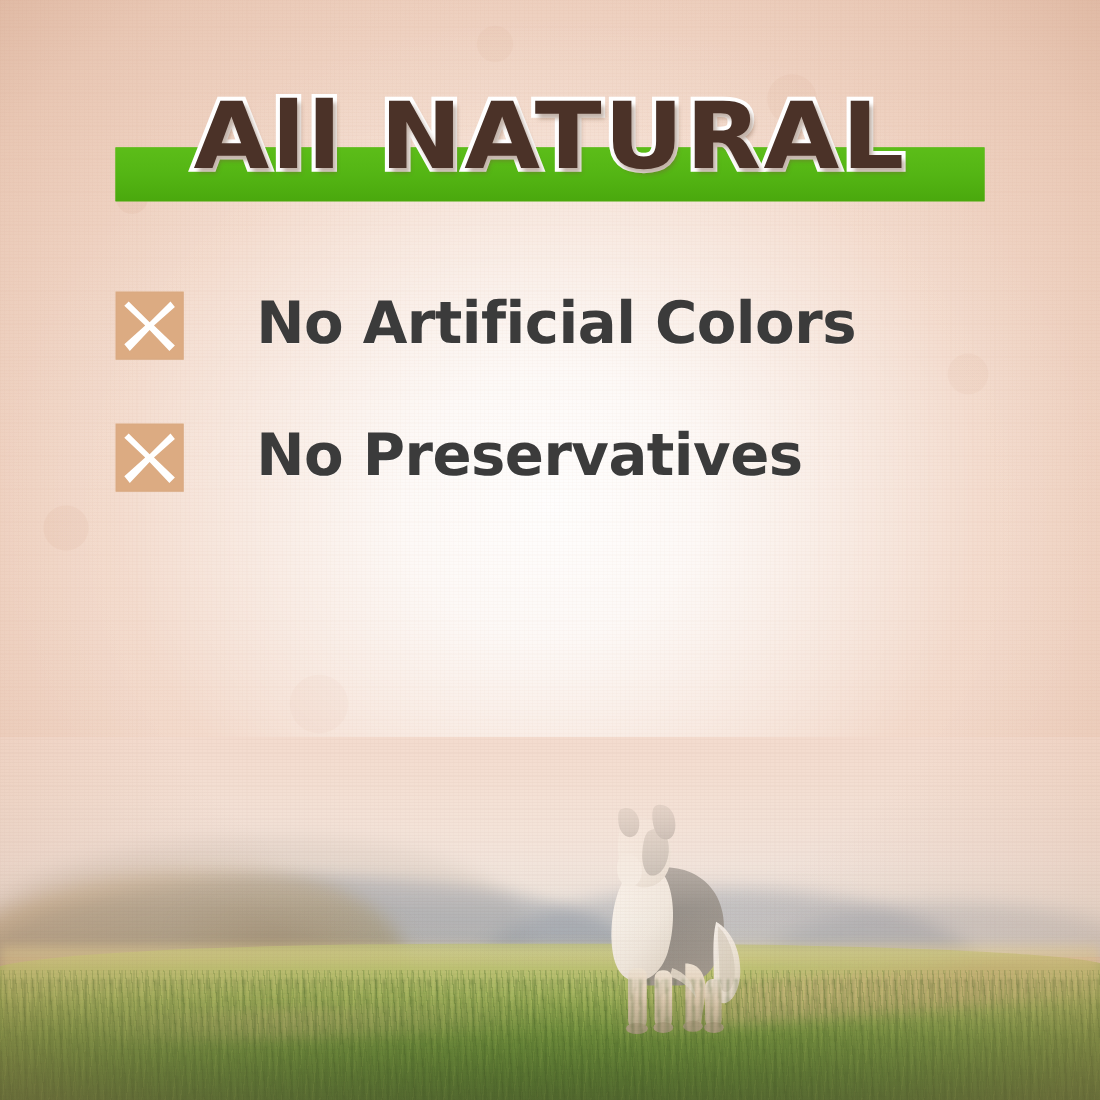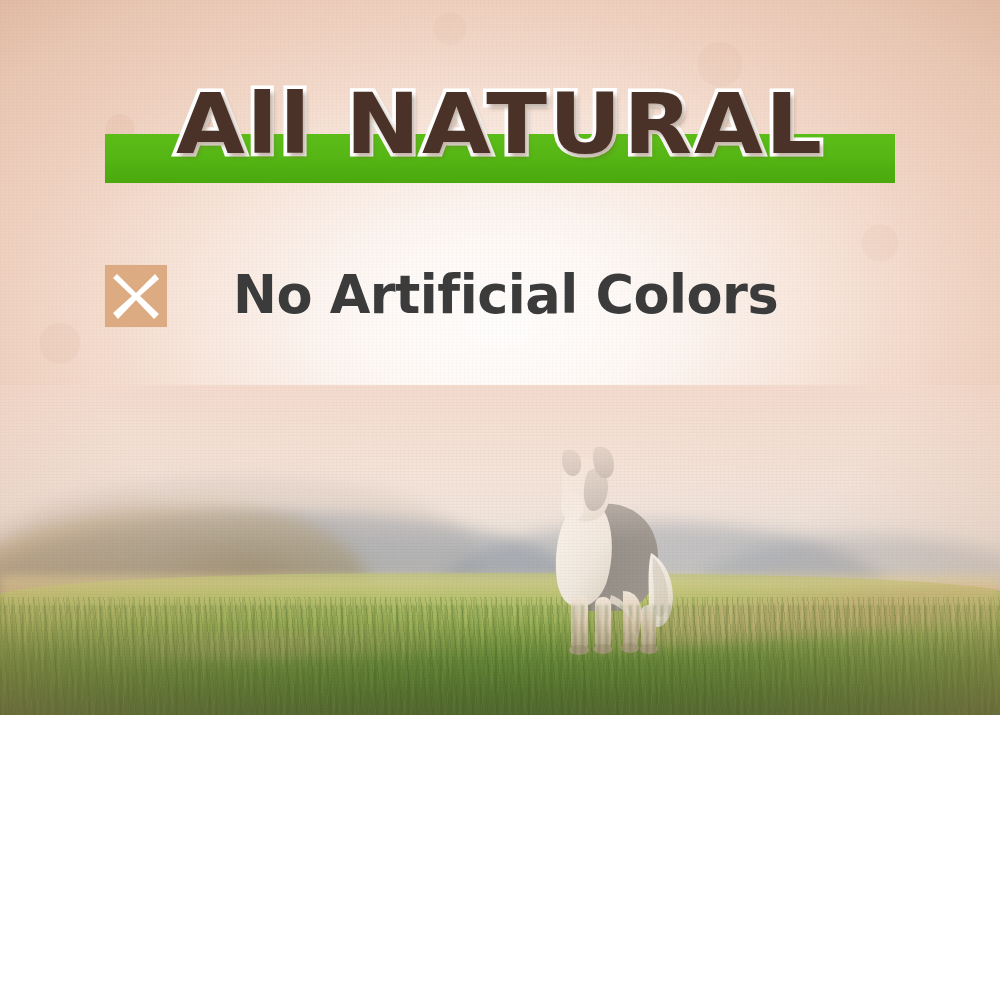--- a/index.html
+++ b/index.html
@@ -9,21 +9,21 @@
     background: #ffffff;
   }
   body {
     font-family: "Liberation Sans", sans-serif;
   }
 
   
   #panel {
     position: relative;
     width: 1000px;
-    height: 715px;
+    height: 1000px;
     overflow: hidden;
     background: #f3dacd;
   }
 
   
   .paper-base {
     position: absolute;
     inset: 0;
     background:
       radial-gradient(ellipse 52% 46% at 50% 46%,
@@ -493,16 +493,24 @@
     <div class="claim-row">
       <div class="claim-box">
         <svg viewBox="0 0 62 62" xmlns="http://www.w3.org/2000/svg" aria-hidden="true">
           <path d="M12 9 L31 28 L50 9 L54 14 L35 31 L54 49 L49 54 L31 35 L13 54 L8 48 L27 31 L8 13 Z" fill="#ffffff"></path>
         </svg>
       </div>
       <div class="claim-label">No Artificial Colors</div>
     </div>
 
 
+    <div class="claim-row">
+      <div class="claim-box">
+        <svg viewBox="0 0 62 62" xmlns="http://www.w3.org/2000/svg" aria-hidden="true">
+          <path d="M12 9 L31 28 L50 9 L54 14 L35 31 L54 49 L49 54 L31 35 L13 54 L8 48 L27 31 L8 13 Z" fill="#ffffff"></path>
+        </svg>
+      </div>
+      <div class="claim-label">No Preservatives</div>
+    </div>
 
 
   </div>
 </div>
 
 </body></html>

